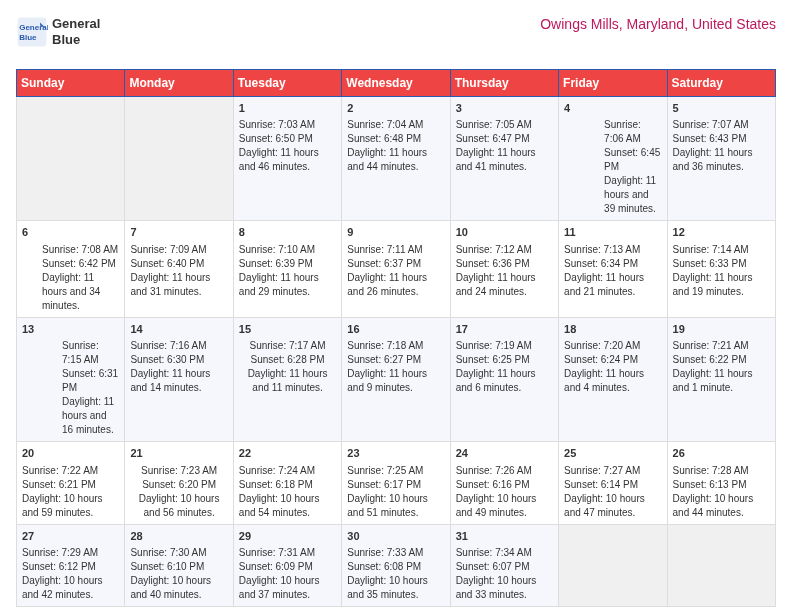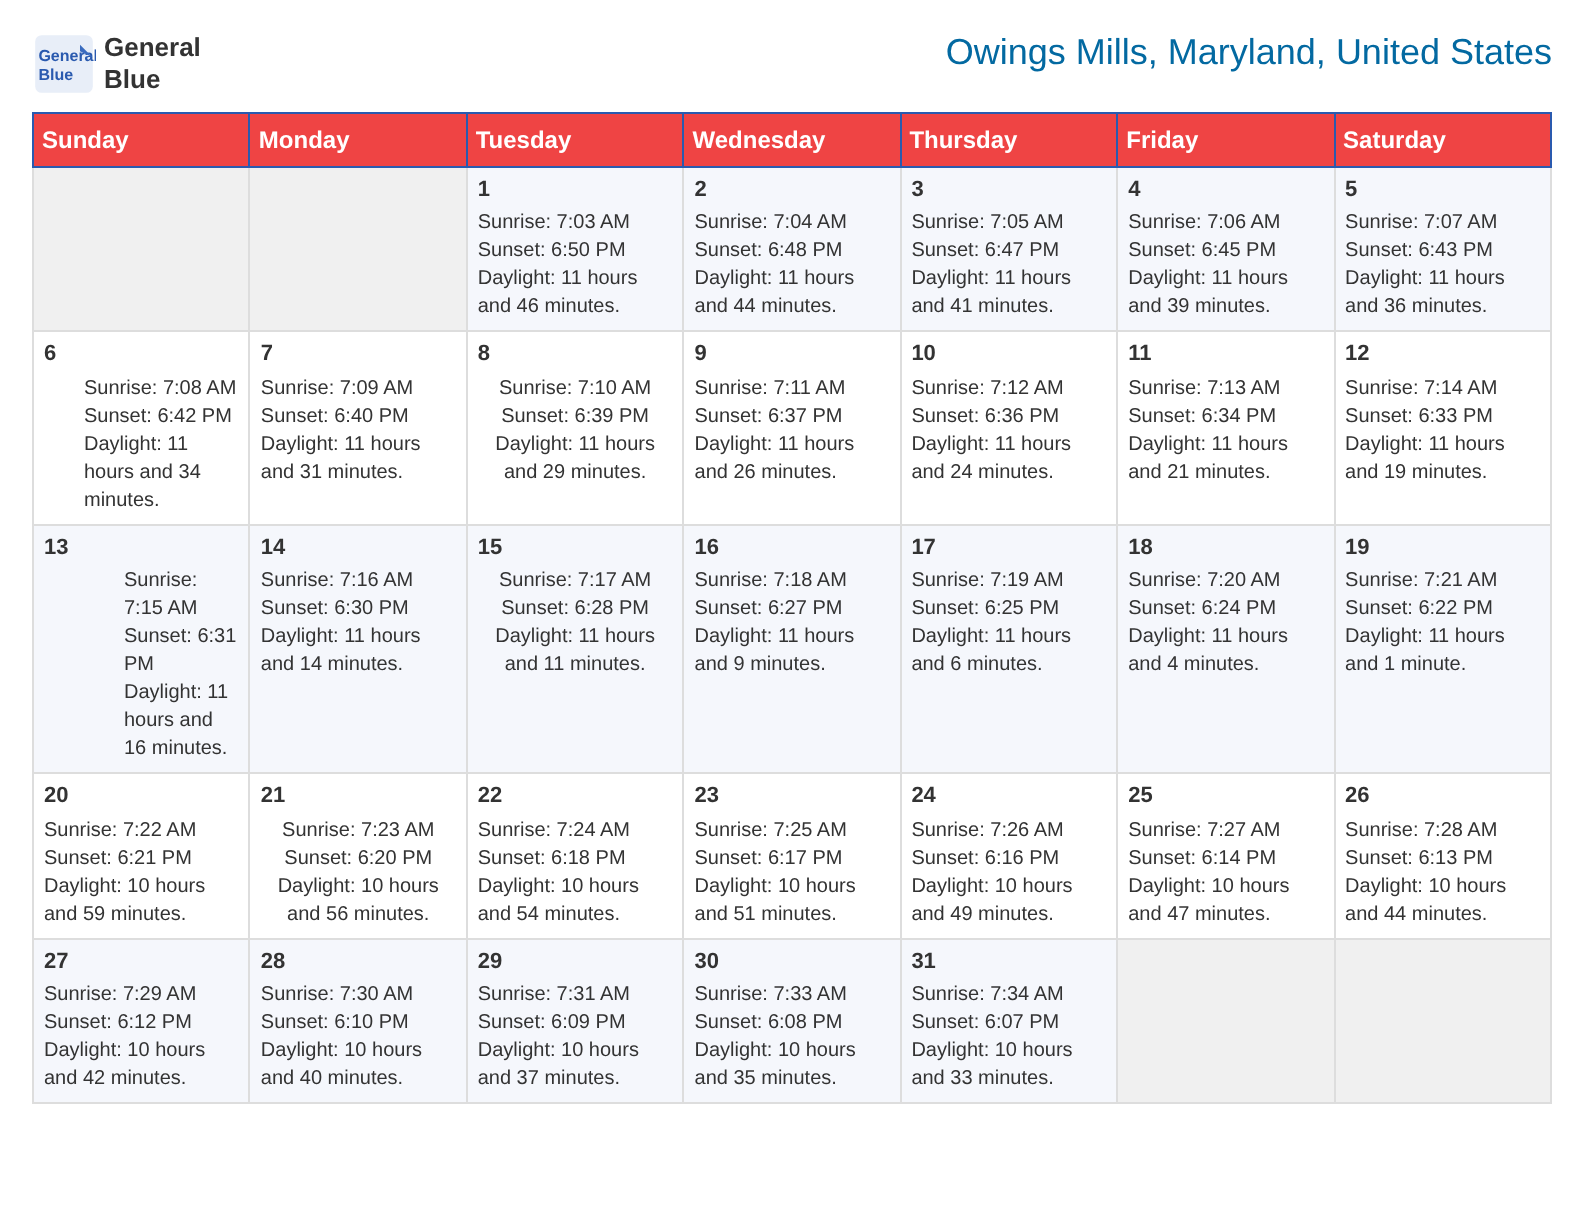--- a/index.html
+++ b/index.html
@@ -7,21 +7,21 @@
       font-family: Arial, sans-serif;
       background: #fff;
       width: 792px;
       min-height: 612px;
       padding: 16px;
     }
     .header {
       display: flex;
       justify-content: space-between;
       align-items: flex-start;
-      margin-bottom: 8px;
+      margin-bottom: 21px;
     }
     .logo {
       display: flex;
       align-items: center;
       gap: 4px;
     }
     .logo-text {
       font-size: 13px;
       font-weight: bold;
       color: #333;
@@ -33,22 +33,22 @@
     }
     .title-block {
       text-align: right;
     }
     .month-title {
       font-size: 32px;
       font-weight: bold;
       color: #222;
     }
     .location {
-      font-size: 18px;
-      color: #0369a1;
+      font-size: 14px;
+      color: #be185d;
     }
     table {
       width: 100%;
       border-collapse: collapse;
       font-size: 10.5px;
     }
     thead tr {
       background: #ef4444;
       color: #fff;
     }
@@ -141,21 +141,21 @@
 Daylight: 11 hours and 44 minutes.</div>
         </td>
         <td>
           <span class="day-num">3</span>
           <div class="day-info" style="white-space: pre-line;">Sunrise: 7:05 AM
 Sunset: 6:47 PM
 Daylight: 11 hours and 41 minutes.</div>
         </td>
         <td>
           <span class="day-num">4</span>
-          <div class="day-info" style="white-space: pre-line;">Sunrise: 7:06 AM
+          <div class="day-info" style="white-space: pre-line; margin-left: 40px;">Sunrise: 7:06 AM
 Sunset: 6:45 PM
 Daylight: 11 hours and 39 minutes.</div>
         </td>
         <td>
           <span class="day-num">5</span>
           <div class="day-info" style="white-space: pre-line;">Sunrise: 7:07 AM
 Sunset: 6:43 PM
 Daylight: 11 hours and 36 minutes.</div>
         </td>
       </tr>
@@ -167,21 +167,21 @@
 Daylight: 11 hours and 34 minutes.</div>
         </td>
         <td>
           <span class="day-num">7</span>
           <div class="day-info" style="white-space: pre-line;">Sunrise: 7:09 AM
 Sunset: 6:40 PM
 Daylight: 11 hours and 31 minutes.</div>
         </td>
         <td>
           <span class="day-num">8</span>
-          <div class="day-info" style="white-space: pre-line; text-align: center;">Sunrise: 7:10 AM
+          <div class="day-info" style="white-space: pre-line;">Sunrise: 7:10 AM
 Sunset: 6:39 PM
 Daylight: 11 hours and 29 minutes.</div>
         </td>
         <td>
           <span class="day-num">9</span>
           <div class="day-info" style="white-space: pre-line;">Sunrise: 7:11 AM
 Sunset: 6:37 PM
 Daylight: 11 hours and 26 minutes.</div>
         </td>
         <td>

